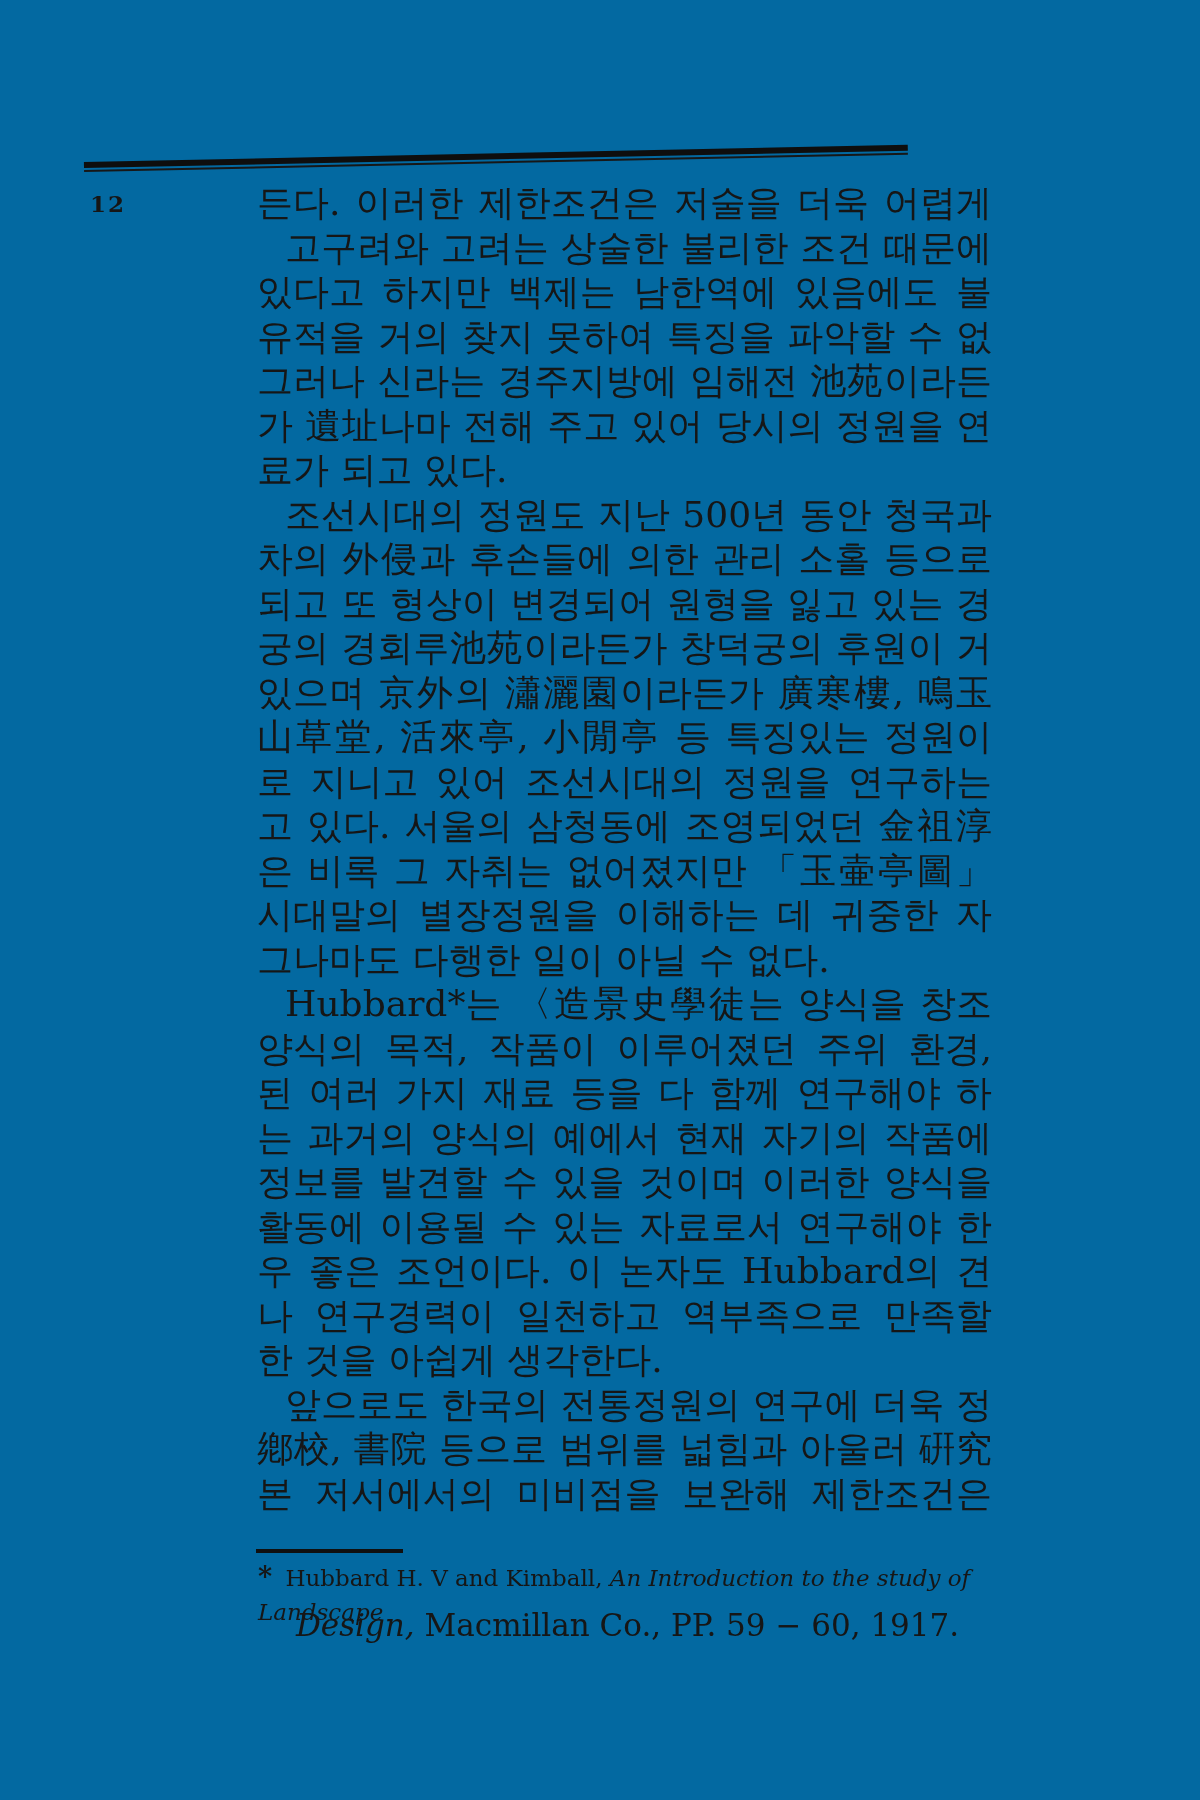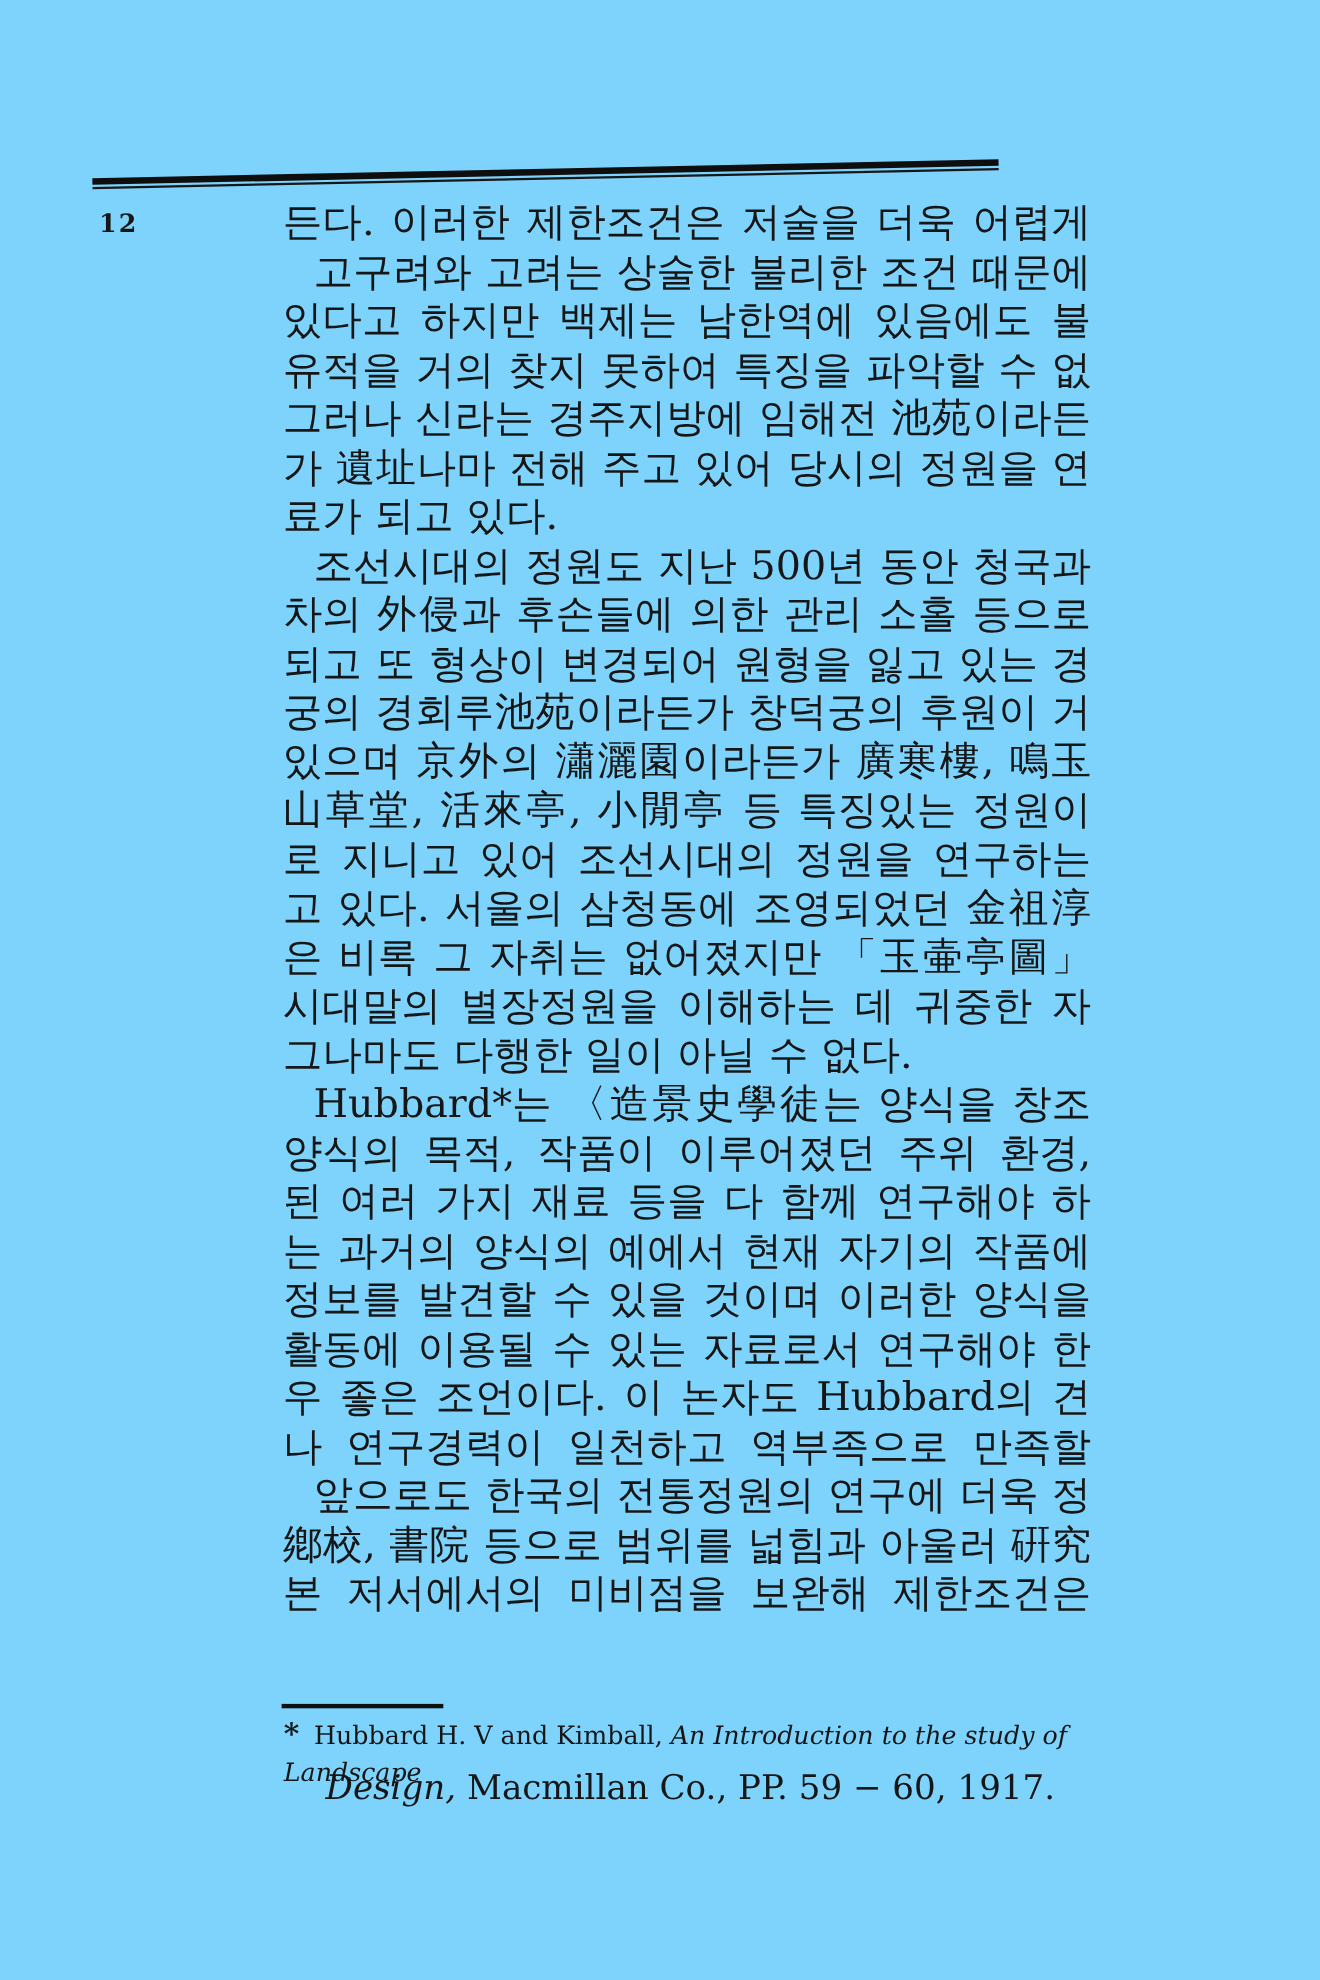--- a/index.html
+++ b/index.html
@@ -1,21 +1,21 @@
 <!DOCTYPE html>
 <html><head>
 <meta charset="utf-8">
 <style>
   html, body { margin: 0; padding: 0; }
   body { background: #e8e8e8; }
   .page {
     position: relative;
     width: 1200px;
     height: 1800px;
-    background: #7dd3fc;
+    background: #0369a1;
     overflow: hidden;
     font-family: "DejaVu Serif", "Liberation Serif", serif;
     color: #161616;
   }
   
   .top-rule {
     position: absolute;
     left: 84px;
     top: 162px;
     width: 824px;
@@ -115,20 +115,21 @@
       <div class="line">시대말의 별장정원을 이해하는 데 귀중한 자료가 되어 주고 있다.</div>
       <div class="line para-end">그나마도 다행한 일이 아닐 수 없다.</div>
       <div class="line indent">Hubbard*는 〈造景史學徒는 양식을 창조한 국민의 역사와 특성,</div>
       <div class="line">양식의 목적, 작품이 이루어졌던 주위 환경, 그리고 정원에 사용</div>
       <div class="line">된 여러 가지 재료 등을 다 함께 연구해야 하며, 현대의  조경가</div>
       <div class="line">는 과거의 양식의 예에서 현재 자기의 작품에 도움이  될  영감과</div>
       <div class="line">정보를 발견할 수 있을 것이며  이러한  양식을  미래의  창조적인</div>
       <div class="line">활동에 이용될 수 있는 자료로서 연구해야 한다〉고  하였는데  매</div>
       <div class="line">우 좋은 조언이다. 이 논자도 Hubbard의 견해를 따르고자 힘썼으</div>
       <div class="line">나 연구경력이 일천하고 역부족으로 만족할 만한 결실을 얻지 못</div>
+      <div class="line para-end">한 것을 아쉽게 생각한다.</div>
       <div class="line indent">앞으로도 한국의 전통정원의 연구에 더욱 정진하되 亭子, 寺刹,</div>
       <div class="line">鄕校, 書院 등으로 범위를 넓힘과  아울러  硏究方法을  개선하여</div>
       <div class="line para-end">본 저서에서의 미비점을 보완해 제한조건은 한다.</div>
     </div>
 
   <div class="footnote-rule"></div>
 
   <div class="fn-line1">
     <span class="fn-marker">*</span>
     <span>Hubbard H. V and Kimball,</span>

